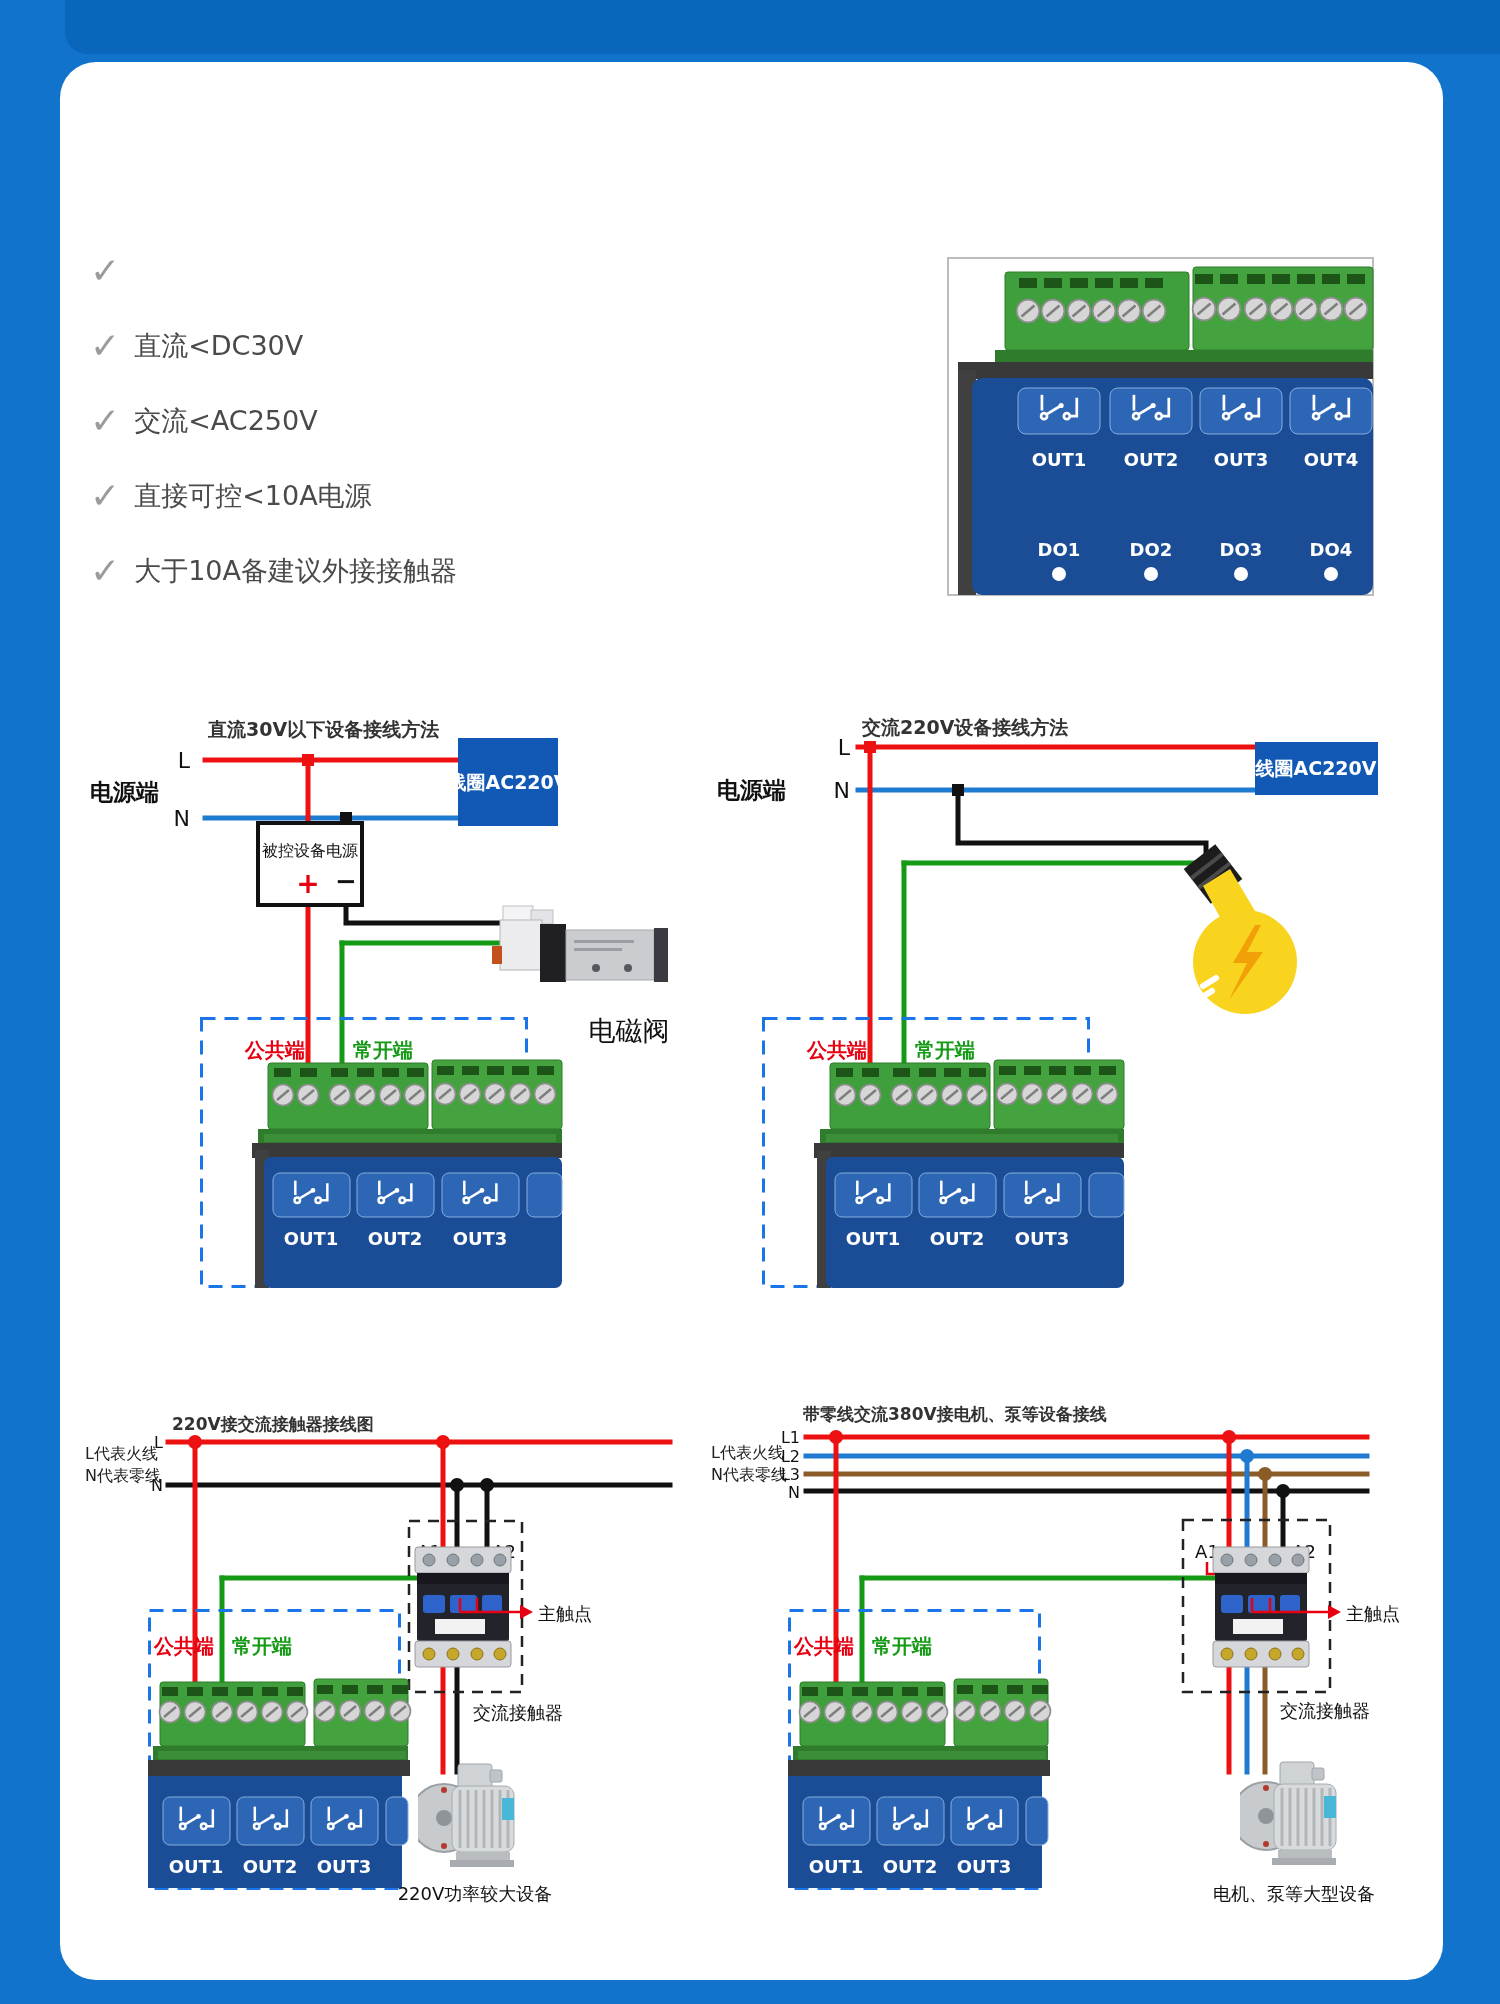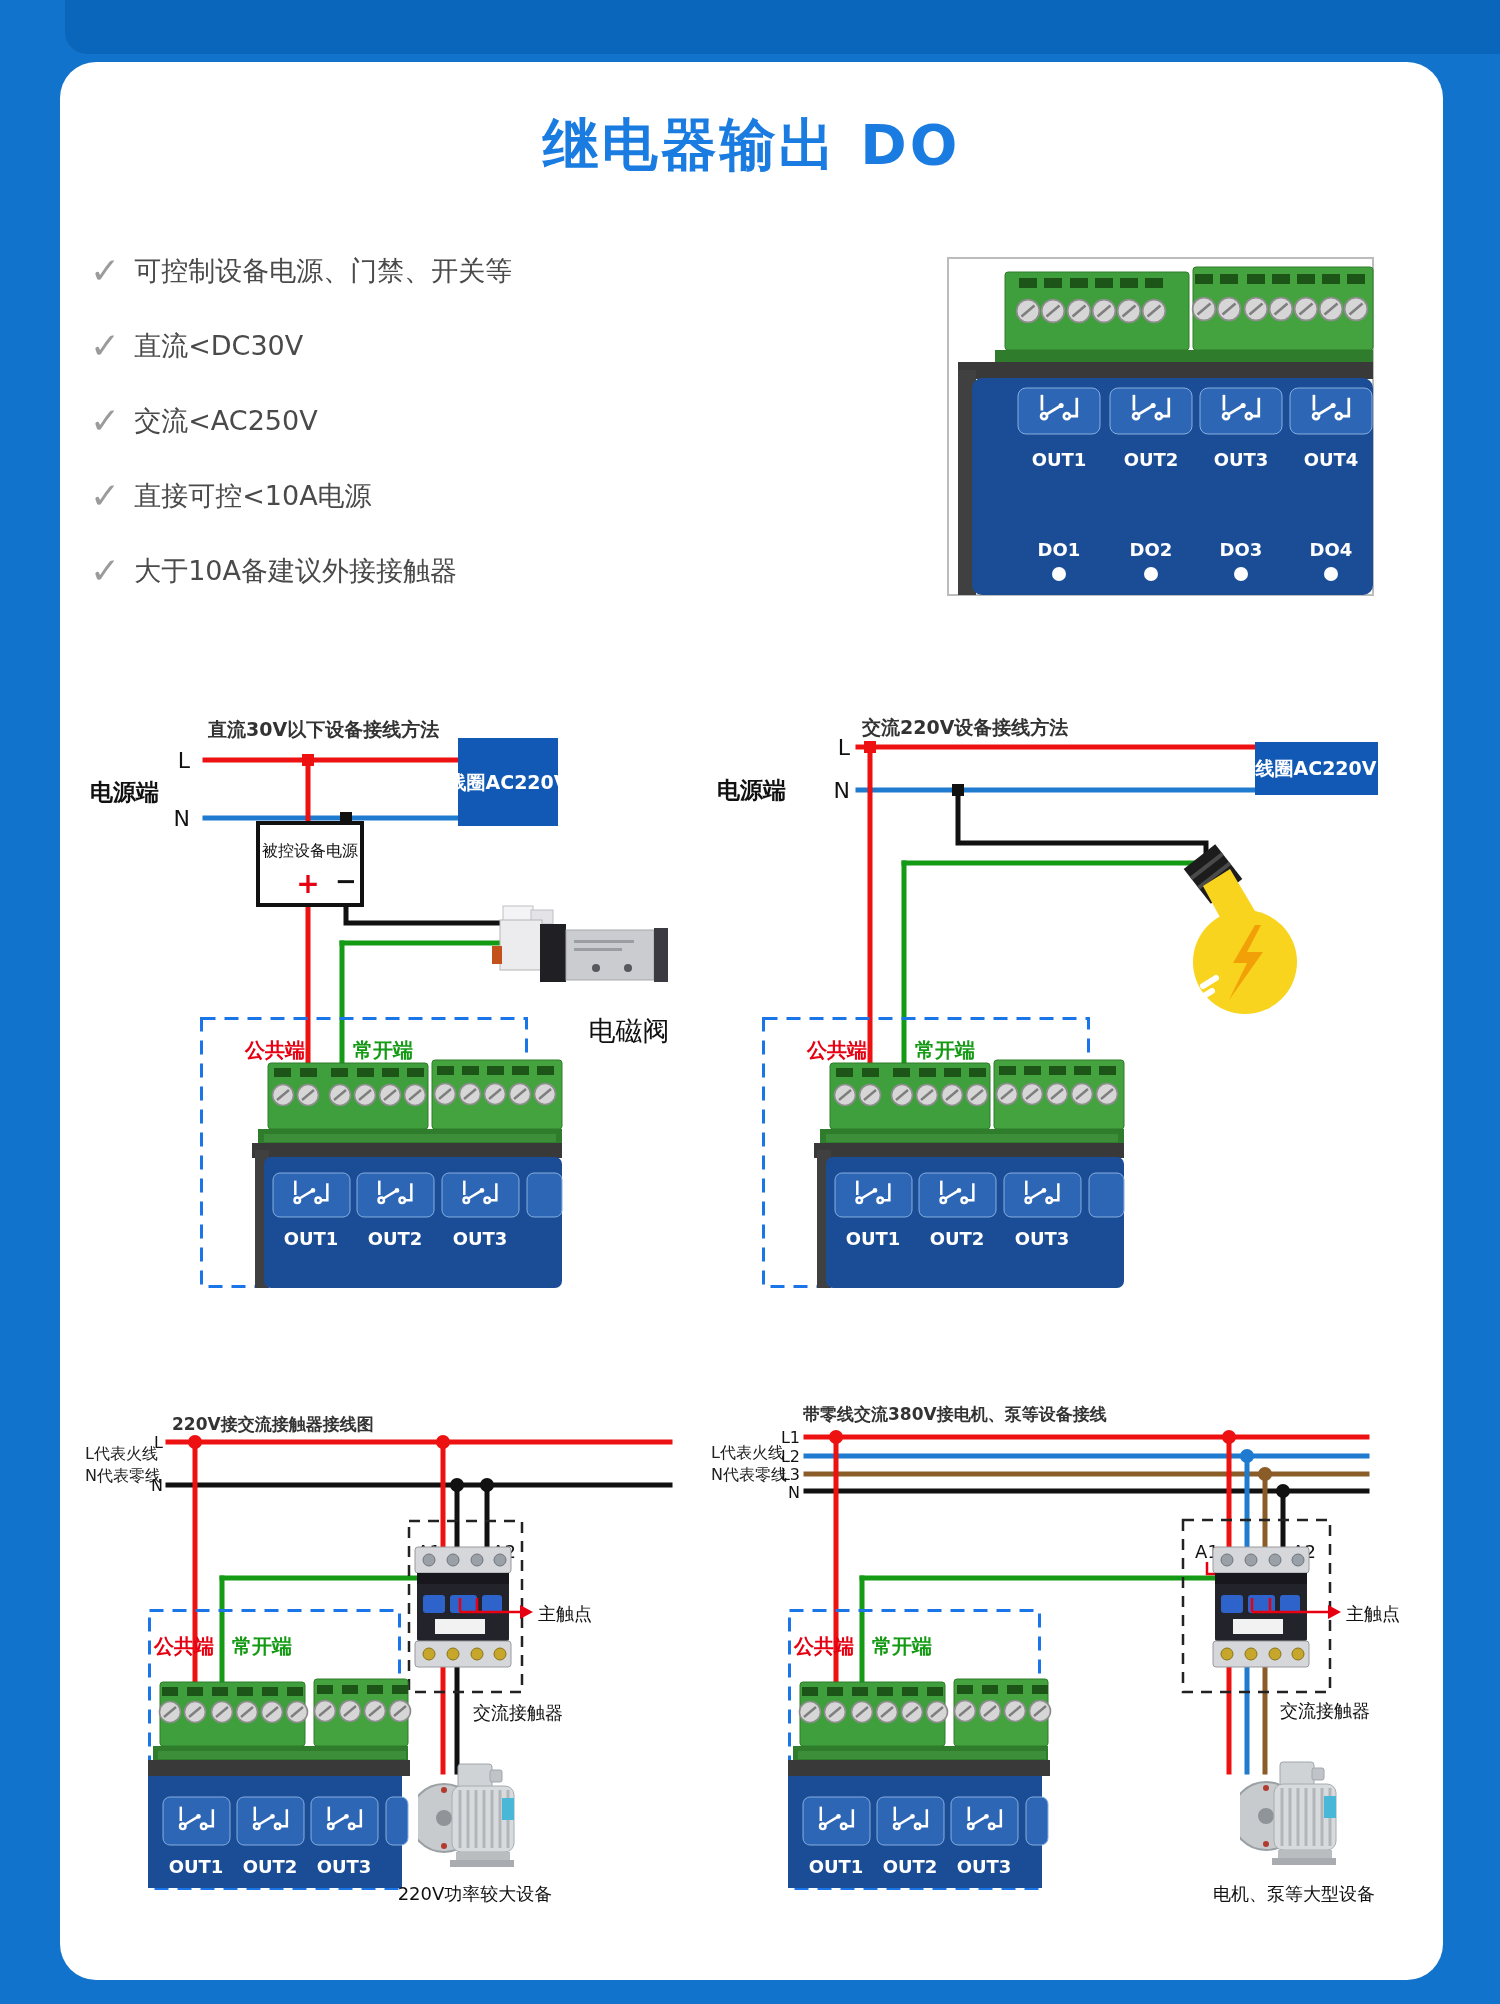--- a/index.html
+++ b/index.html
@@ -31,26 +31,24 @@
   .anno{font-size:18px;fill:#111;}
   .anno-lg{font-size:27px;fill:#111;}
 </style>
 </head>
 <body>
 
 <div class="page">
   <div class="top-strip"></div>
   <div class="card"></div>
 
-  <div class="page-title">继电器输出 DO</div>
 
   <ul class="features">
     <li>
         <span class="check">✓</span>
-        <span class="feat-text">可控制设备电源、门禁、开关等</span>
       </li>
     <li>
         <span class="check">✓</span>
         <span class="feat-text">直流&lt;DC30V</span>
       </li>
     <li>
         <span class="check">✓</span>
         <span class="feat-text">交流&lt;AC250V</span>
       </li>
     <li>

